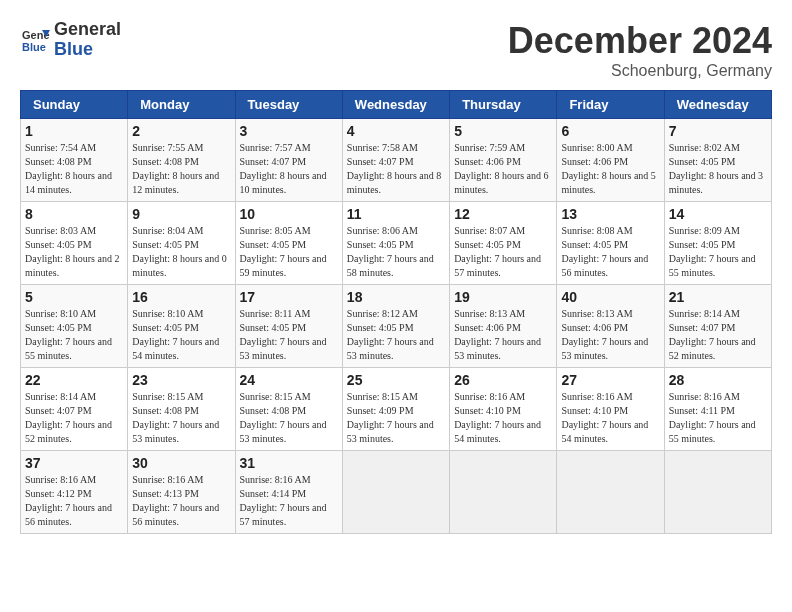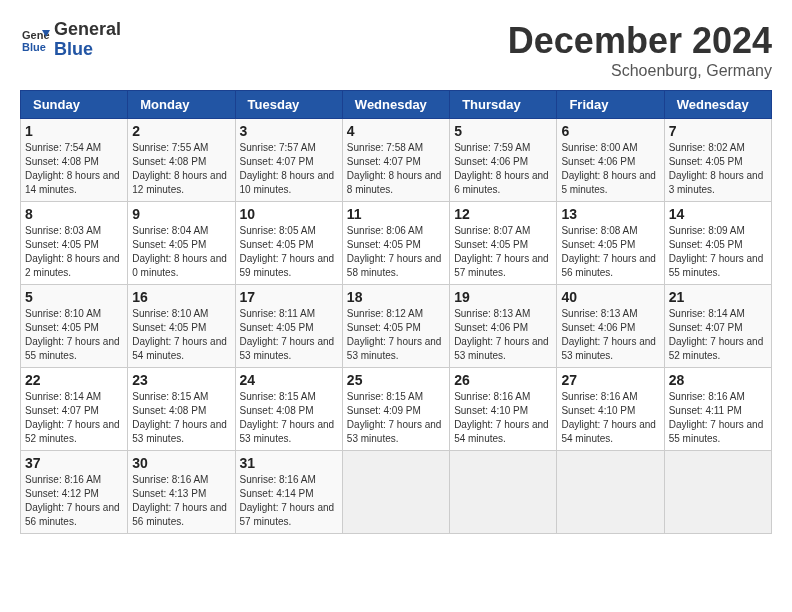--- a/index.html
+++ b/index.html
@@ -73,20 +73,21 @@
       font-size: 14px;
       font-weight: bold;
       color: #222;
       display: block;
       margin-bottom: 2px;
     }
     .day-info {
       font-size: 10px;
       color: #333;
       line-height: 1.4;
+      font-family: Liberation Serif, serif;
     }
     .empty-cell {
       background: #f0f0f0 !important;
     }
   </style>
 </head>
 <body>
 
 <div class="header-area">
   <div class="logo">

